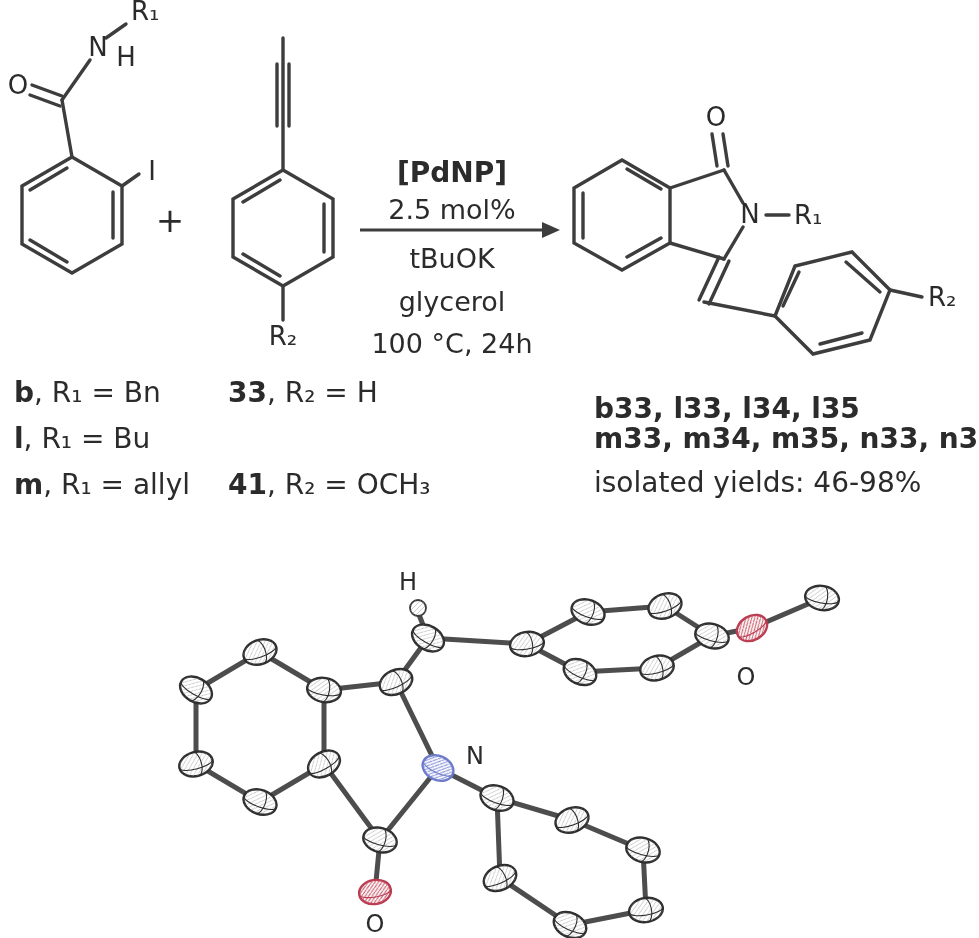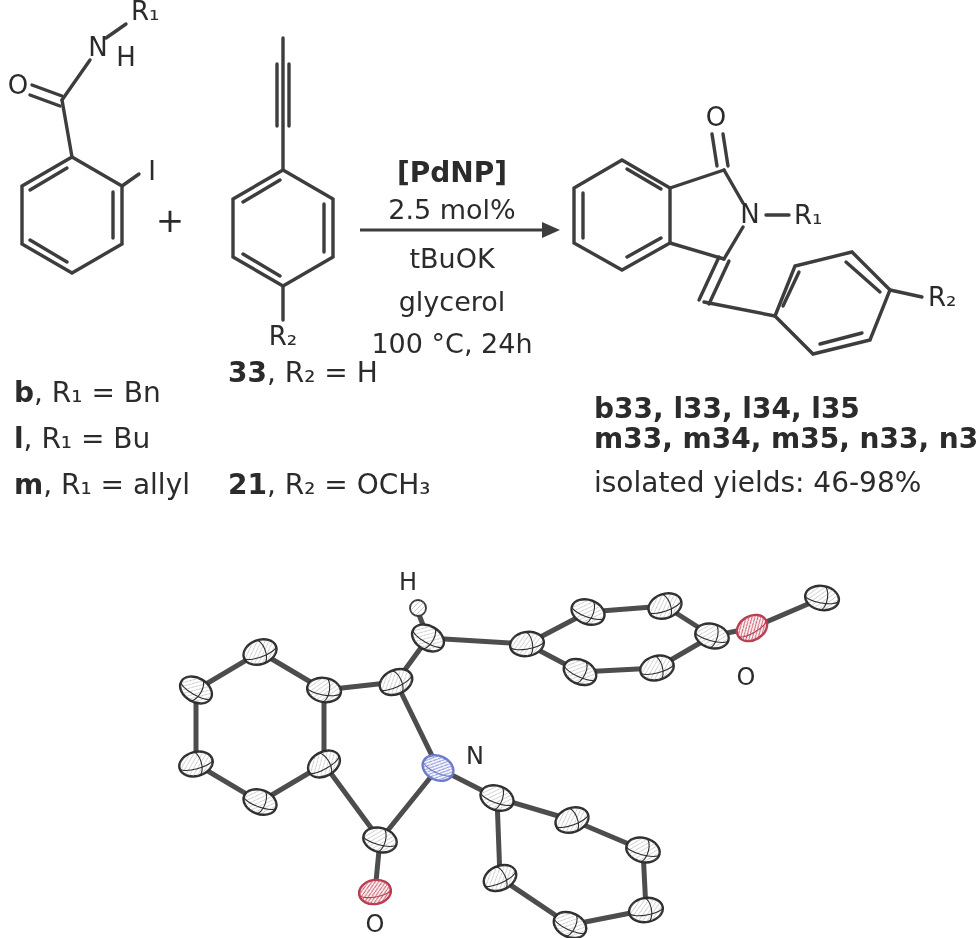--- a/index.html
+++ b/index.html
@@ -101,22 +101,22 @@
     <text x="716" y="126" font-size="26" text-anchor="middle">O</text>
     <text x="750" y="223" font-size="26" text-anchor="middle">N</text>
     <text x="794" y="224" font-size="26" text-anchor="start">R₁</text>
     <text x="928" y="306" font-size="26" text-anchor="start">R₂</text>
   </svg>
 
   <div class="abs legend-row" style="left:14px;top:376px"><b>b</b><span>, R₁ = Bn</span></div>
   <div class="abs legend-row" style="left:14px;top:468px"><b>m</b><span>, R₁ = allyl</span></div>
   <div class="abs legend-row" style="left:14px;top:422px"><b>l</b><span>, R₁ = Bu</span></div>
 
-  <div class="abs legend-row" style="left:228px;top:356px"><b>33</b><span>, R₂ = H</span></div>
-  <div class="abs legend-row" style="left:228px;top:468px"><b>21</b><span>, R₂ = OCH₃</span></div>
+  <div class="abs legend-row" style="left:228px;top:376px"><b>33</b><span>, R₂ = H</span></div>
+  <div class="abs legend-row" style="left:228px;top:468px"><b>41</b><span>, R₂ = OCH₃</span></div>
 
   <div class="abs results-line" style="left:594px;top:392px">b33, l33, l34, l35</div>
   <div class="abs results-line" style="left:594px;top:422px">m33, m34, m35, n33, n35</div>
   <div class="abs yields" style="left:594px;top:466px">isolated yields: 46-98%</div>
 
   <svg class="abs" style="left:0;top:560px" width="979" height="378" viewBox="0 0 979 378">
     <defs>
       <pattern id="hg" width="5" height="5" patternUnits="userSpaceOnUse">
           <path d="M0,5 L5,0" stroke="#8a8a8a" stroke-width="0.9"></path>
         </pattern>

